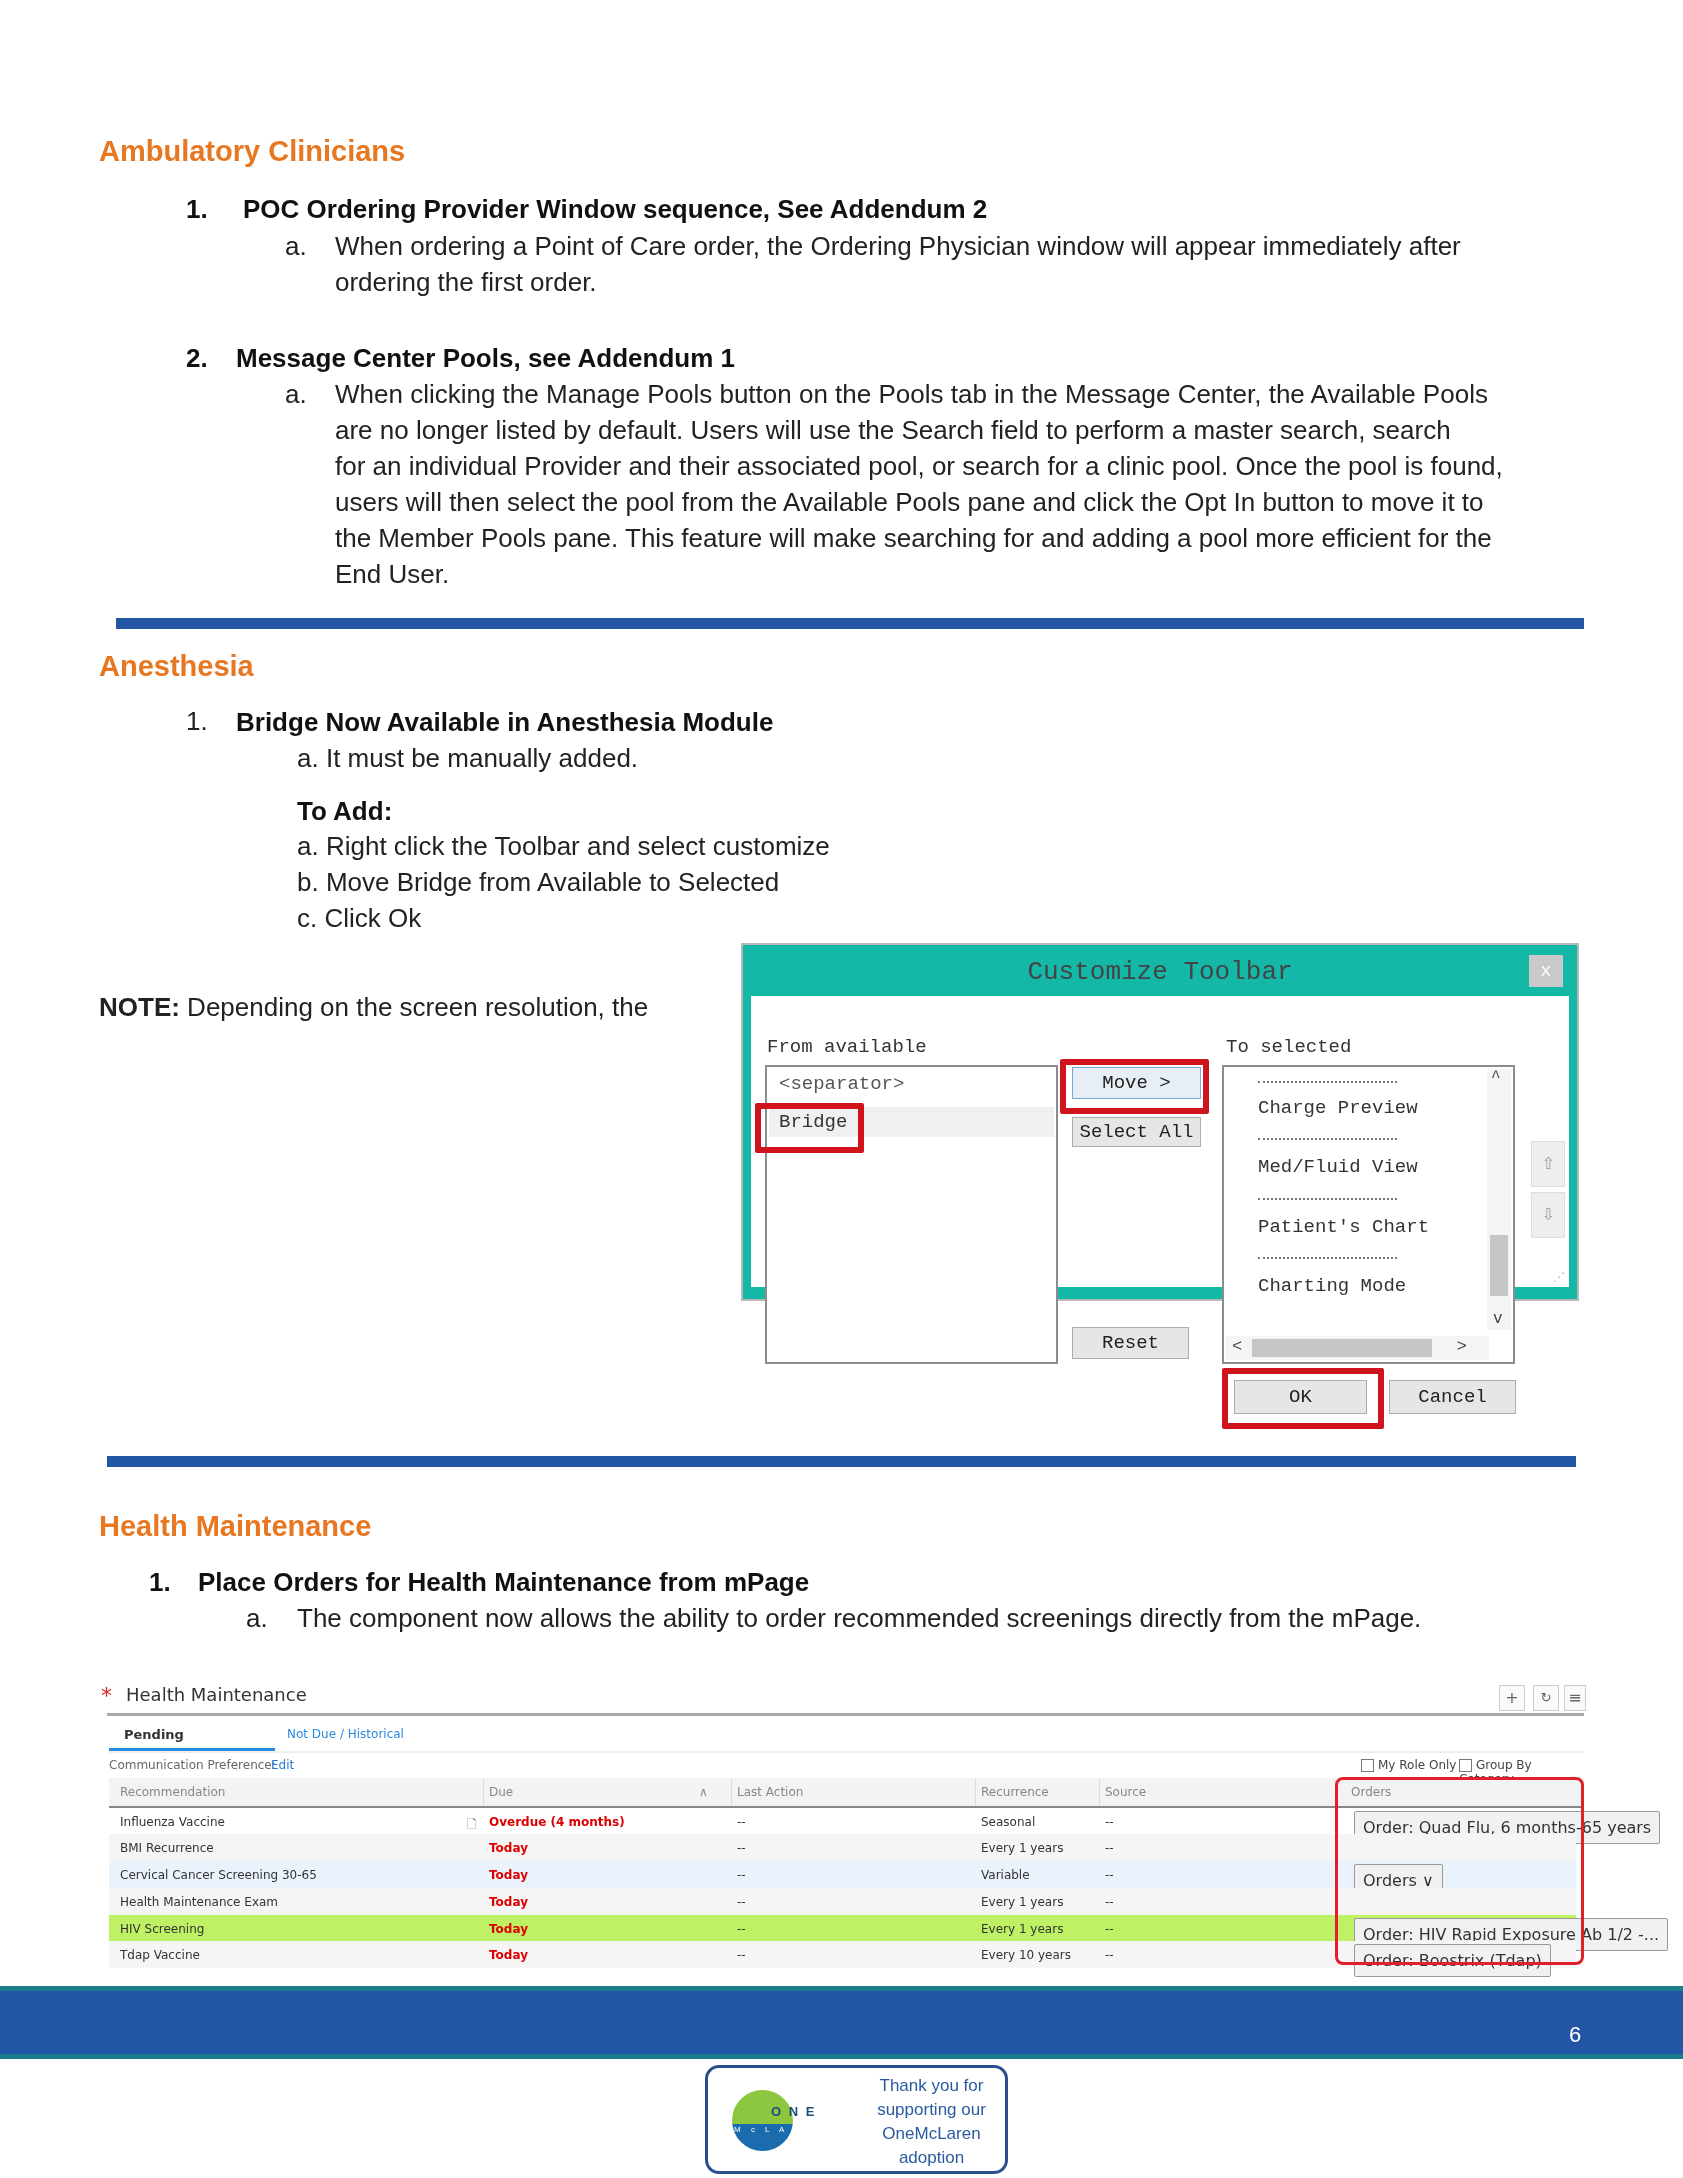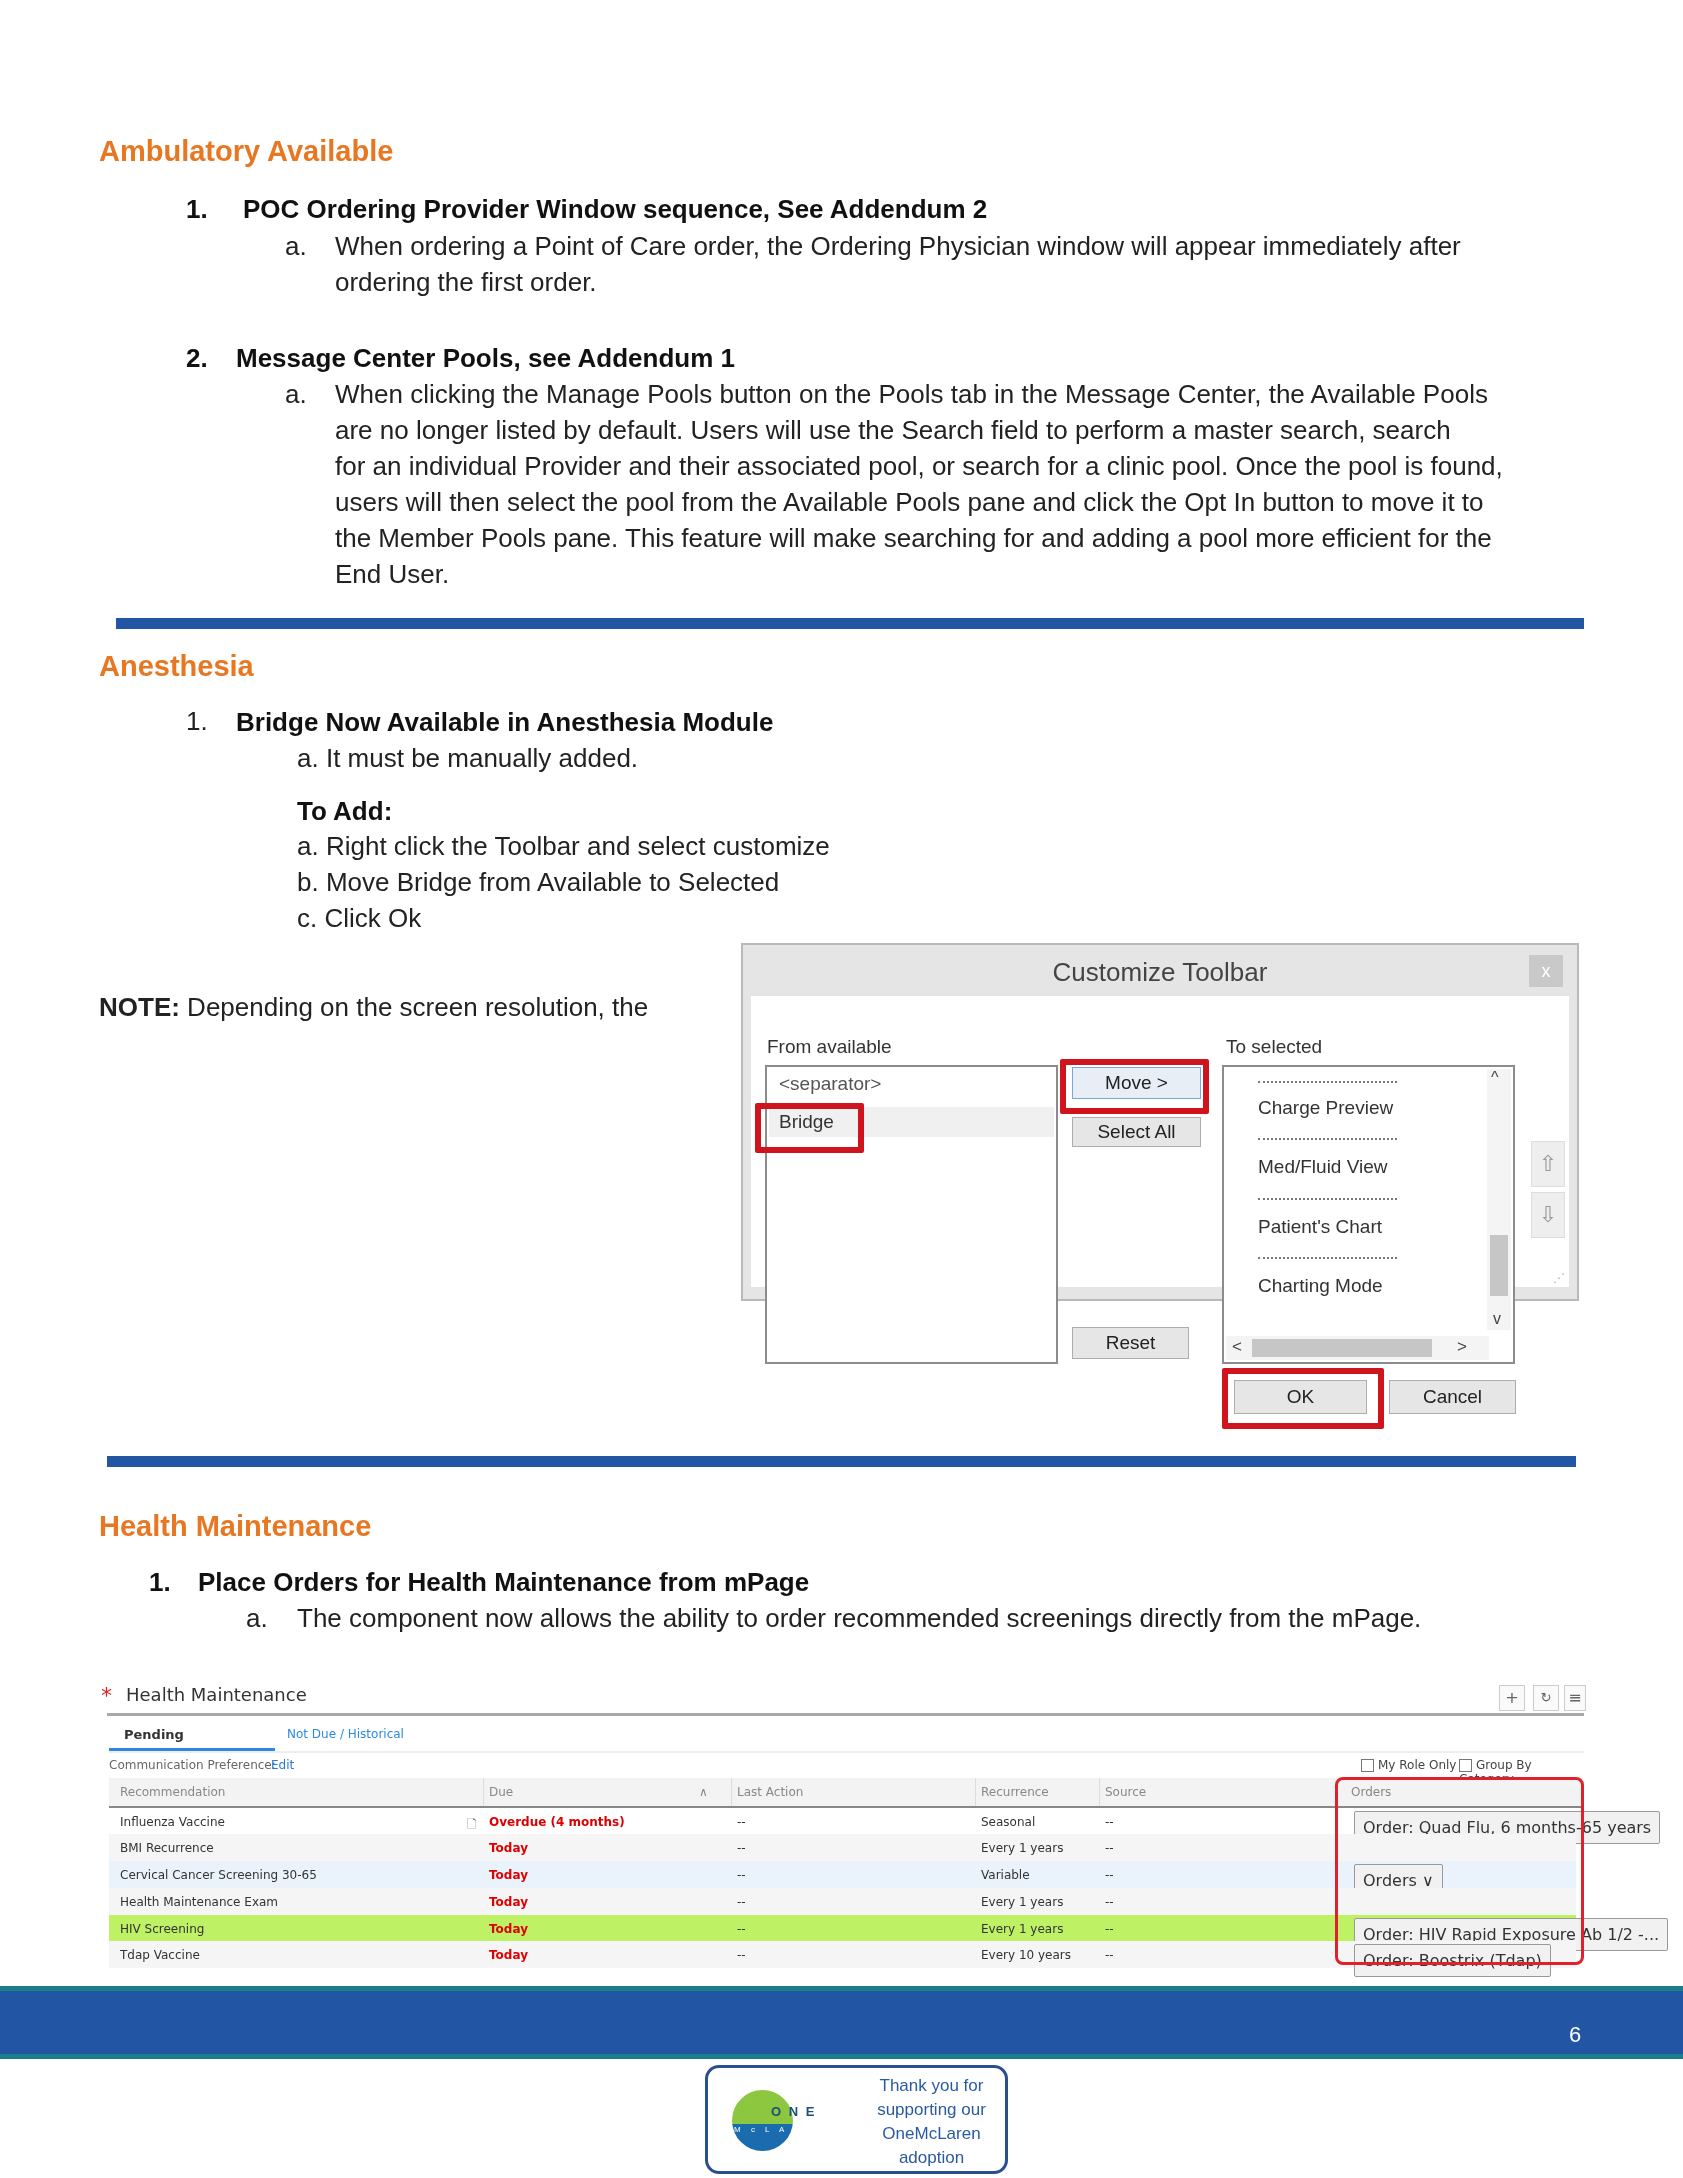--- a/index.html
+++ b/index.html
@@ -4,21 +4,21 @@
 <style>
   html, body { margin:0; padding:0; }
   body { width:1683px; height:2178px; position:relative; background:#ffffff; font-family:"Liberation Sans", sans-serif; color:#111; overflow:hidden; }
   .abs { position:absolute; }
   .h-orange { color:#E87722; font-weight:bold; font-size:29px; }
   .item-title { font-weight:bold; font-size:26px; color:#111; }
   .body-txt { font-size:26px; color:#222; line-height:36px; }
   .bar { position:absolute; background:#2255a4; height:11px; }
 
   
-  .dlg { position:absolute; left:741px; top:943px; width:838px; height:358px; background:#e5e5e5; border:2px solid #b9b9b9; box-sizing:border-box; font-family:Liberation Sans, sans-serif; }
+  .dlg { position:absolute; left:741px; top:943px; width:838px; height:358px; background:#14b8a6; border:2px solid #b9b9b9; box-sizing:border-box; font-family:Liberation Mono, monospace; }
   .dlg-title { position:absolute; left:0; right:0; top:12px; text-align:center; font-size:26px; color:#444; }
   .dlg-close { position:absolute; right:14px; top:10px; width:34px; height:32px; background:#c9c9c9; color:#fff; font-size:18px; text-align:center; line-height:32px; }
   .dlg-inner { position:absolute; left:8px; top:51px; right:8px; bottom:12px; background:#fff; }
   .dlg-label { position:absolute; font-size:19px; color:#333; }
   .listbox { position:absolute; background:#fff; border:2px solid #8c8c8c; box-sizing:border-box; }
   .lb-item { position:absolute; font-size:19px; color:#333; }
   .sep-line { position:absolute; height:0; border-top:2px dotted #777; width:139px; }
   .wbtn { position:absolute; background:#e6e6e6; border:1px solid #adadad; box-sizing:border-box; font-size:19px; color:#222; text-align:center; }
   .redbox { position:absolute; border:6px solid #d0141d; box-sizing:border-box; border-radius:2px; }
   .scrollbtn { position:absolute; width:32px; height:44px; background:#eee; border:1px solid #ddd; color:#999; font-size:22px; text-align:center; line-height:44px; }
@@ -28,21 +28,21 @@
   .hm-row { position:absolute; left:10px; right:8px; height:27px; }
   .hm-cell { position:absolute; top:7px; font-size:12px; white-space:nowrap; }
   .due { color:#d00; font-weight:bold; }
   .ordbtn { position:absolute; background:#f1f1f1; border:1px solid #999; border-radius:2px; font-size:16px; padding:6px 8px; white-space:nowrap; color:#333; }
   .chk { display:inline-block; width:11px; height:11px; border:1px solid #777; vertical-align:middle; margin-right:4px; background:#fff; }
   .hm-ico { position:absolute; top:12px; width:24px; height:24px; border:1px solid #ccc; background:#fafafa; font-size:16px; text-align:center; line-height:24px; color:#666; }
 </style>
 </head>
 <body>
 
-<div class="abs h-orange" style="left:99px; top:135px;">Ambulatory Available</div>
+<div class="abs h-orange" style="left:99px; top:135px;">Ambulatory Clinicians</div>
 
 <div class="abs item-title" style="left:186px; top:194px;">1.</div>
 <div class="abs item-title" style="left:243px; top:194px;">POC Ordering Provider Window sequence, See Addendum 2</div>
 <div class="abs body-txt" style="left:285px; top:228px;">a.</div>
 <div class="abs body-txt" style="left:335px; top:228px;">
   <div>When ordering a Point of Care order, the Ordering Physician window will appear immediately after</div>
   <div>ordering the first order.</div>
 </div>
 
 <div class="abs item-title" style="left:186px; top:343px;">2.</div>

